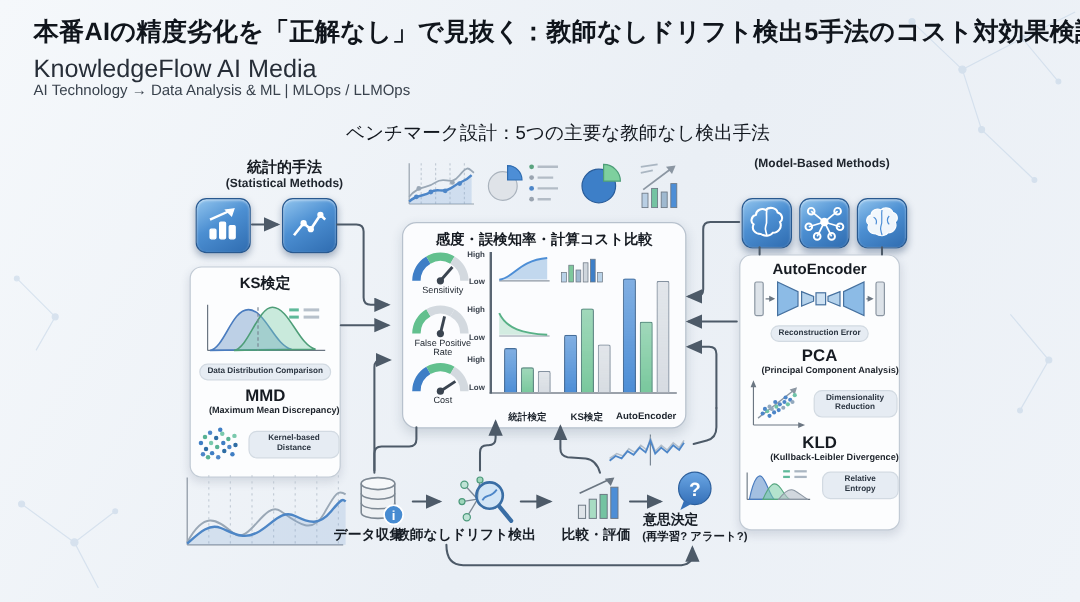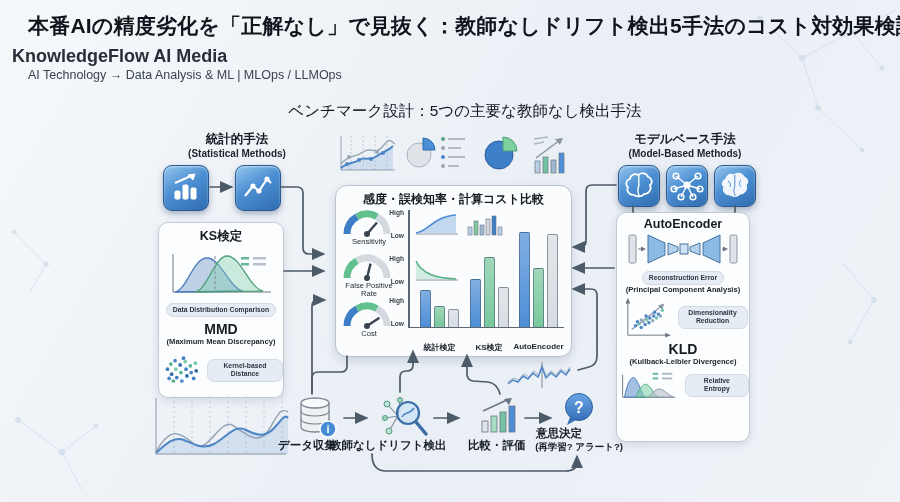--- a/index.html
+++ b/index.html
@@ -4,38 +4,38 @@
 <style>
   html,body{margin:0;padding:0;}
   body{font-family:"Liberation Sans","DejaVu Sans",sans-serif;}
   #stage{position:relative;width:900px;height:502px;overflow:hidden;
     background:linear-gradient(120deg,#f5f8fb 0%,#eaeff5 55%,#eff3f8 100%);color:#161b22;}
   .abs{position:absolute;}
   svg{display:block;}
 
   
   .title{left:28px;top:12px;font-size:21px;font-weight:800;letter-spacing:.2px;color:#10151c;white-space:nowrap;}
-  .brand{left:12px;top:46px;font-size:18px;font-weight:700;color:#272e38;}
+  .brand{left:28px;top:46px;font-size:21px;font-weight:400;color:#272e38;}
   .crumb{left:28px;top:68px;font-size:12.5px;color:#39424d;}
   .heading{left:215px;top:101px;width:500px;text-align:center;font-size:15.5px;font-weight:400;color:#12171e;}
 
   
   .grp{width:170px;text-align:center;}
   .grp .t{font-size:12.5px;font-weight:800;}
   .grp .s{font-size:10px;font-weight:700;color:#20262e;}
 
   
   .tile{border-radius:9px;background:linear-gradient(150deg,#92c5ee 0%,#4c8fd2 45%,#2f6cb0 100%);
     border:1px solid #29598f;box-shadow:0 3px 6px rgba(25,55,95,.35), inset 0 1px 2px rgba(255,255,255,.55);}
 
   
   .card{background:#fcfdfe;border:1.5px solid #c2cbd5;border-radius:10px;box-shadow:0 3px 8px rgba(40,60,90,.14);}
   .card .h1{font-size:12.5px;font-weight:800;text-align:center;}
   .card .h1.big{font-size:14px;}
-  .card .sub{font-size:7.6px;font-weight:800;text-align:center;color:#1d232b;}
+  .card .sub{font-size:7.6px;font-weight:800;text-align:right;color:#1d232b;}
   .pill{display:inline-block;background:#e6ecf3;border:1px solid #d2dae2;border-radius:7px;
     padding:2px 6px;font-size:6.8px;font-weight:800;color:#2c3642;text-align:center;line-height:1.25;}
 
   
   #panel{left:335px;top:185px;width:235px;height:170px;background:#fbfcfe;border:1.5px solid #b7c1cd;
     border-radius:12px;box-shadow:0 4px 10px rgba(40,60,90,.16);}
   #panel .ptitle{position:absolute;left:0;right:0;top:5px;text-align:center;font-size:12px;font-weight:800;}
   .gauge{position:absolute;left:3px;width:60px;text-align:center;}
   .gauge .gl{font-size:7.6px;font-weight:400;line-height:1.1;color:#242b34;}
   .hl{position:absolute;width:22px;text-align:right;font-size:6.6px;font-weight:800;color:#39414c;}
@@ -298,21 +298,20 @@
           <rect x="8" y="13" width="4" height="14" fill="#7ec89c"></rect>
         <rect x="14" y="17" width="4" height="10" fill="#9fb9d0"></rect>
           <rect x="20" y="11" width="4" height="16" fill="#cfd6dd"></rect>
         <rect x="26" y="8" width="4" height="19" fill="#3d7fc8"></rect>
           <rect x="32" y="19" width="4" height="8" fill="#b9d2e8"></rect>
       </g>
     </svg>
   </div>
 
   <div class="abs grp" style="left:600px;top:131px">
-    <div class="t">モデルベース手法</div>
     <div class="s">(Model-Based Methods)</div>
   </div>
   <div class="abs tile" style="left:618px;top:165px;width:40px;height:40px">
     <svg width="40" height="40" viewBox="0 0 40 40">
       <path d="M15,29 C10,29 7,25 9,21 C6,19 7,14 11,13 C11,9 16,7 19,9 C22,6 28,7 29,11 C33,12 34,17 31,19 C33,23 30,28 25,28 C23,31 18,31 15,29 Z" fill="none" stroke="#fff" stroke-width="1.7"></path>
       <path d="M20,9 C19,14 21,18 19,23 C18,26 20,28 20,30" fill="none" stroke="#fff" stroke-width="1.4"></path>
     </svg>
   </div>
   <div class="abs tile" style="left:666px;top:165px;width:40px;height:40px">
     <svg width="40" height="40" viewBox="0 0 40 40">
@@ -355,20 +354,21 @@
       <polygon points="23,3 40,11 40,23 23,31" fill="#8cbbe6" stroke="#46719f"></polygon>
       <polygon points="43,11 53,15 53,19 43,23" fill="#b4d2ec" stroke="#46719f"></polygon>
       <rect x="55" y="12" width="8" height="10" fill="#cfe2f3" stroke="#46719f"></rect>
       <polygon points="65,15 75,11 75,23 65,19" fill="#b4d2ec" stroke="#46719f"></polygon>
       <polygon points="78,11 95,3 95,31 78,23" fill="#8cbbe6" stroke="#46719f"></polygon>
       <line x1="97" y1="17" x2="101" y2="17" stroke="#6b7682"></line>
         <polygon points="103,17 98,14.5 98,19.5" fill="#6b7682"></polygon>
       <rect x="105" y="3" width="7" height="28" rx="1.5" fill="#dde3e9" stroke="#8b96a2"></rect>
     </svg>
     <div class="pill">Reconstruction Error</div>
+    <div class="h1 big" style="margin-top:3px">PCA</div>
     <div class="sub">(Principal Component Analysis)</div>
     <div style="display:flex;align-items:center;justify-content:center;gap:3px;margin-top:1px">
       <svg width="56" height="44" viewBox="0 0 56 46">
         <line x1="8" y1="42" x2="8" y2="6" stroke="#6b7682"></line>
           <polygon points="8,3 5.5,9 10.5,9" fill="#6b7682"></polygon>
         <line x1="8" y1="42" x2="50" y2="42" stroke="#6b7682"></line>
           <polygon points="53,42 47,39.5 47,44.5" fill="#6b7682"></polygon>
         <path d="M12,36 L44,11" stroke="#8b96a2" stroke-width="1.2" fill="none"></path>
           <polygon points="46,9 39.5,11 44,15.5" fill="#8b96a2"></polygon>
         <g>

